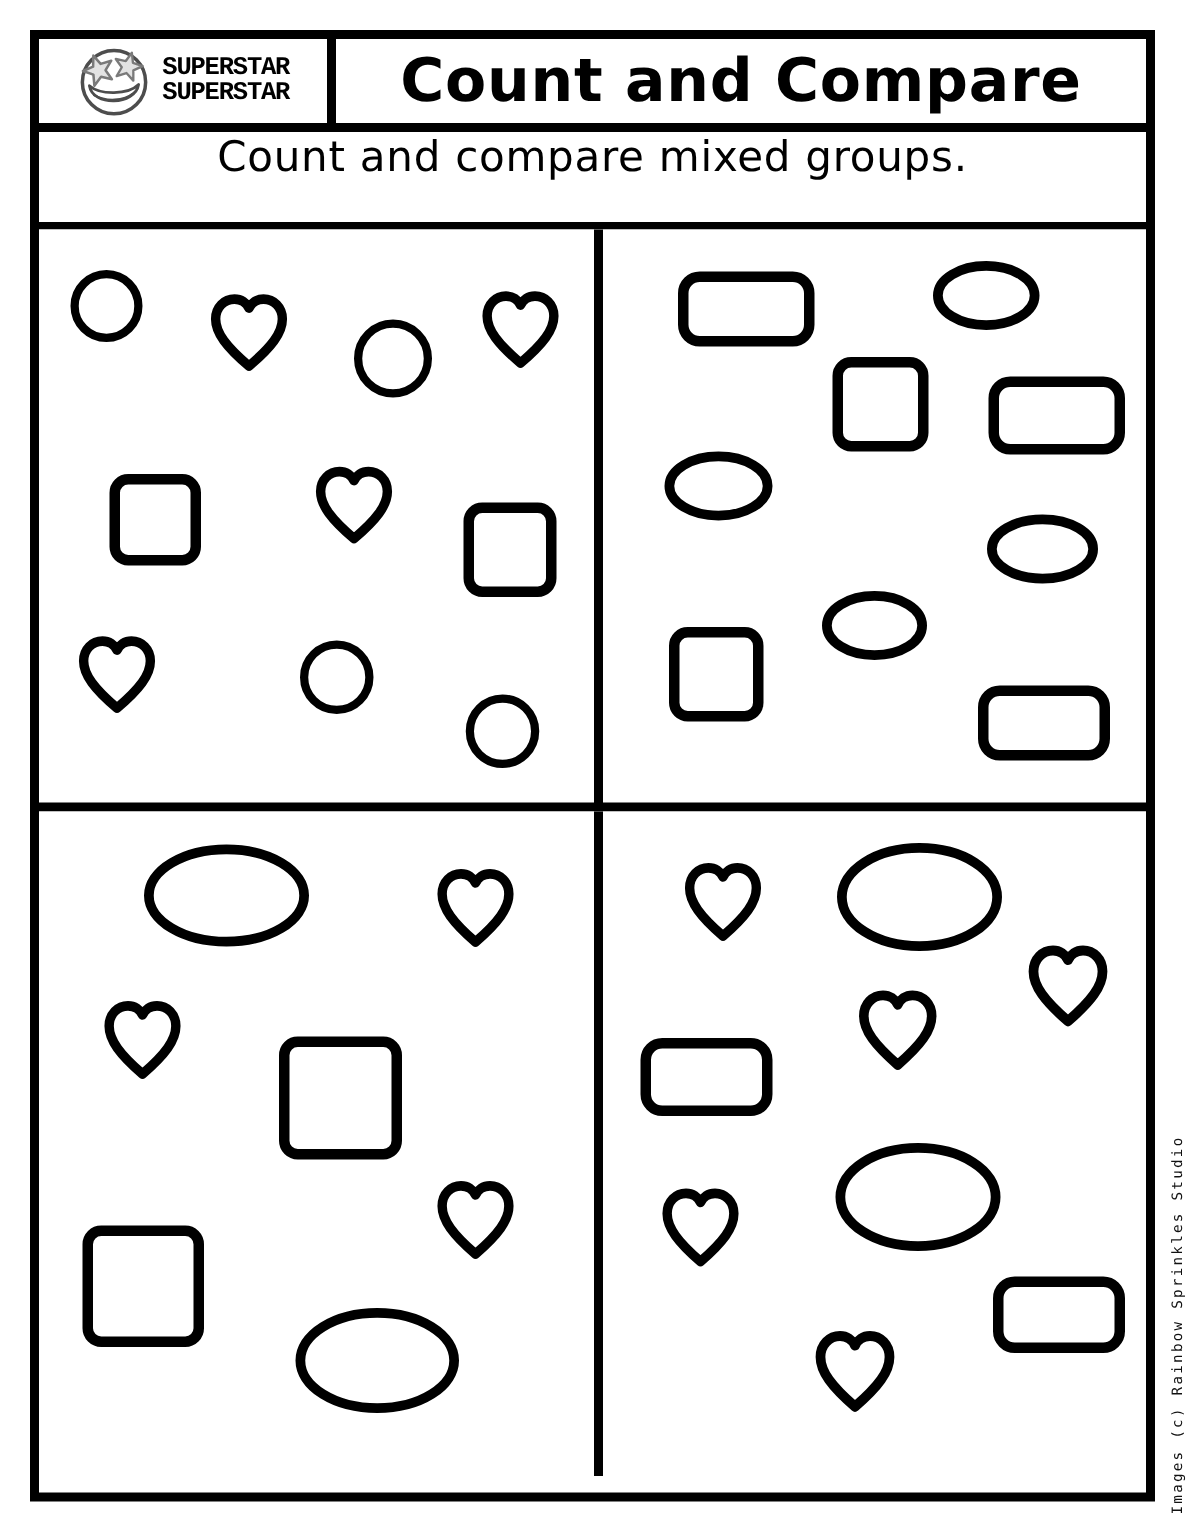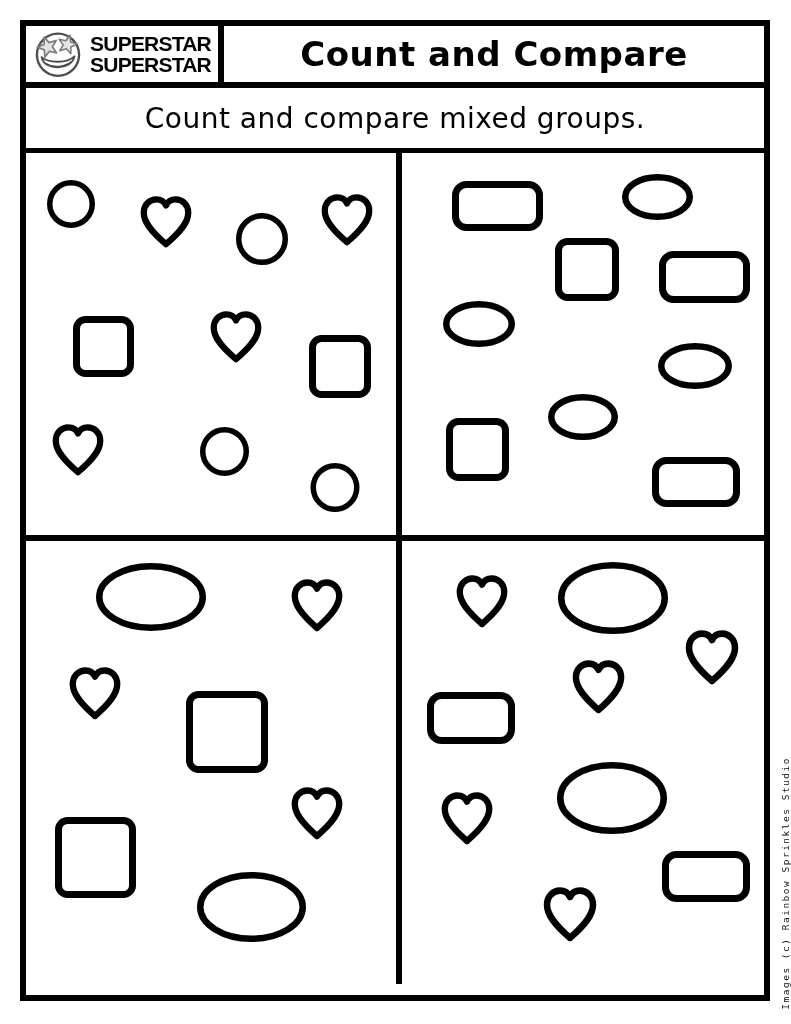--- a/index.html
+++ b/index.html
@@ -13,31 +13,31 @@
     border:6px solid #000; background:#fff;
   }
   .header { display:flex; height:62px; border-bottom:6px solid #000; }
   .logo-cell {
     width:198px; border-right:6px solid #000;
     display:flex; align-items:center; justify-content:center; gap:7px; padding:4px;
   }
   .logo-icon { width:50px; height:50px; flex:0 0 auto; }
   .logo-text { display:flex; flex-direction:column; line-height:1.0; }
   .logo-line {
-    font-weight:bold; font-size:21px; letter-spacing:-0.8px;
-    font-family:Liberation Sans, sans-serif;
+    font-weight:bold; font-size:17px; letter-spacing:-0.8px;
+    font-family:Liberation Mono, monospace;
   }
   .title-cell { flex:1; display:flex; align-items:center; justify-content:center; }
   .page-title {
-    font-size:34px; font-weight:bold; letter-spacing:0.5px; white-space:nowrap;
+    font-size:40px; font-weight:bold; letter-spacing:0.5px; white-space:nowrap;
     font-family:"DejaVu Sans",sans-serif;
   }
   .subtitle-row {
     height:65px; border-bottom:5px solid #000;
-    display:flex; align-items:center; justify-content:center;
+    display:flex; justify-content:center;
   }
   .instruction { font-size:28px; letter-spacing:0.5px; }
   .grid { display:flex; flex-wrap:wrap; width:738px; height:831px; }
   .q { position:relative; overflow:hidden; background:#fff; }
   .q-tl { width:376px; height:388px; border-right:6px solid #000; border-bottom:6px solid #000; }
   .q-tr { width:362px; height:388px; border-bottom:6px solid #000; }
   .q-bl { width:376px; height:443px; border-right:6px solid #000; }
   .q-br { width:362px; height:443px; }
   .shape { position:absolute; }
   .shape svg { display:block; width:100%; height:100%; overflow:visible; }

